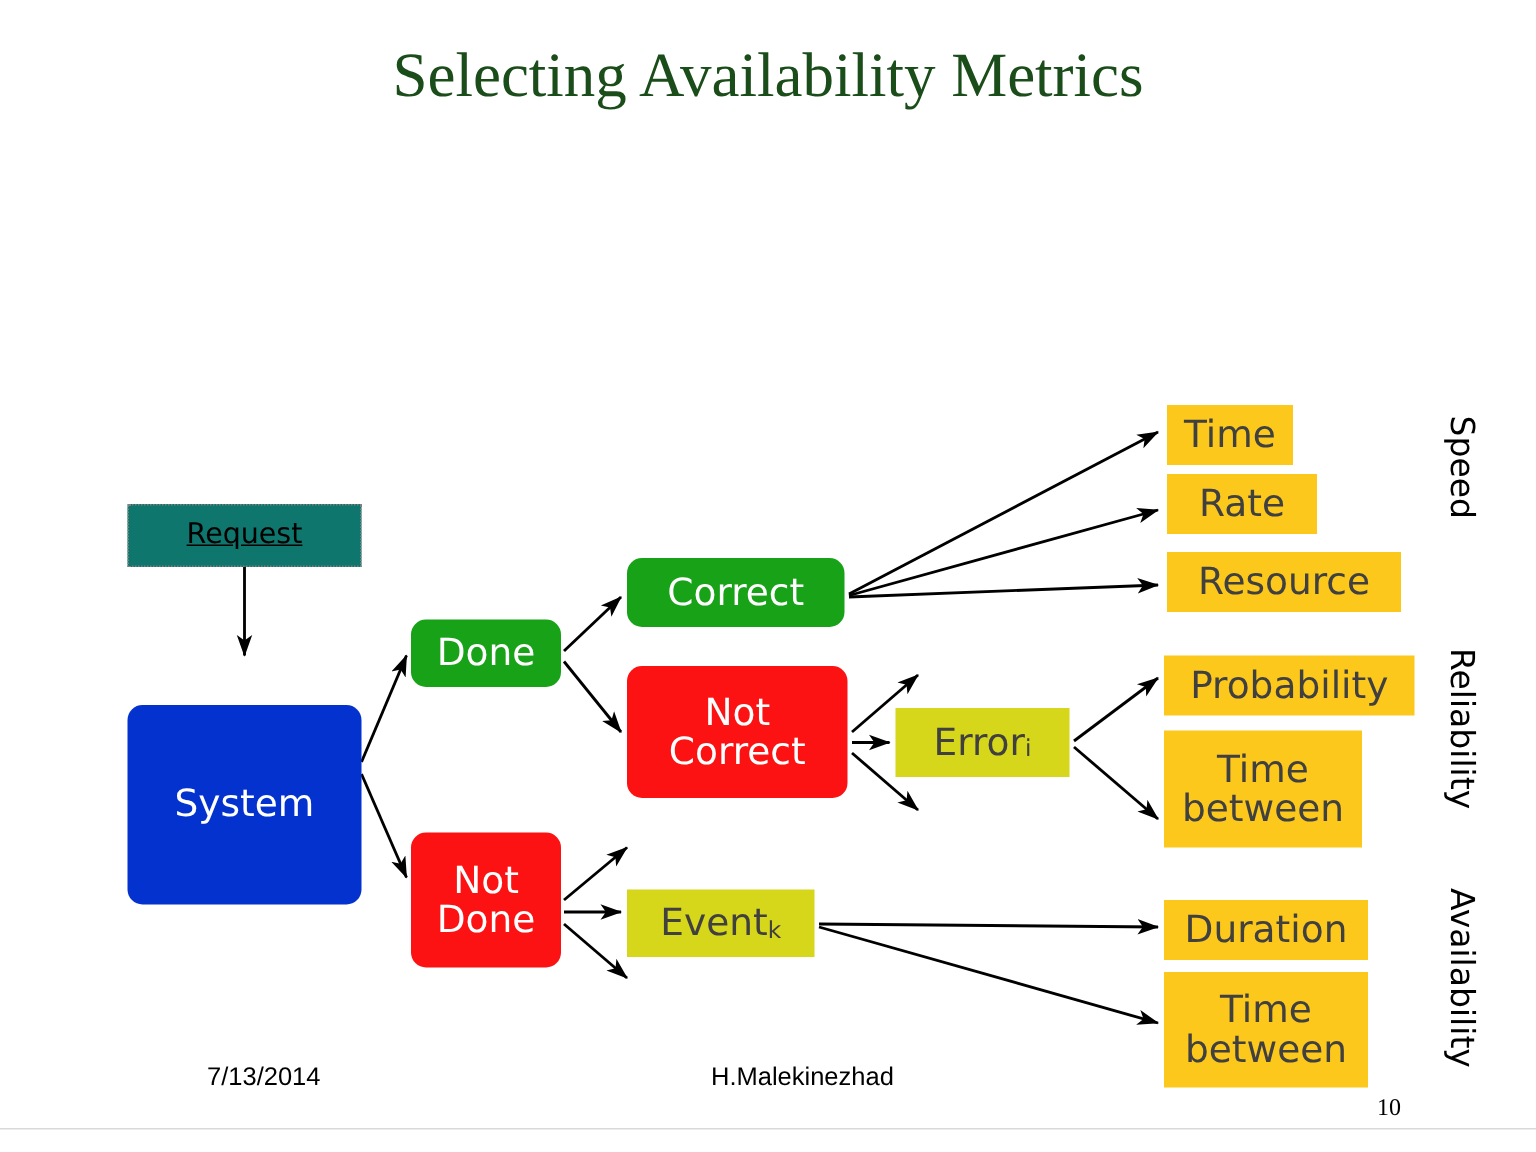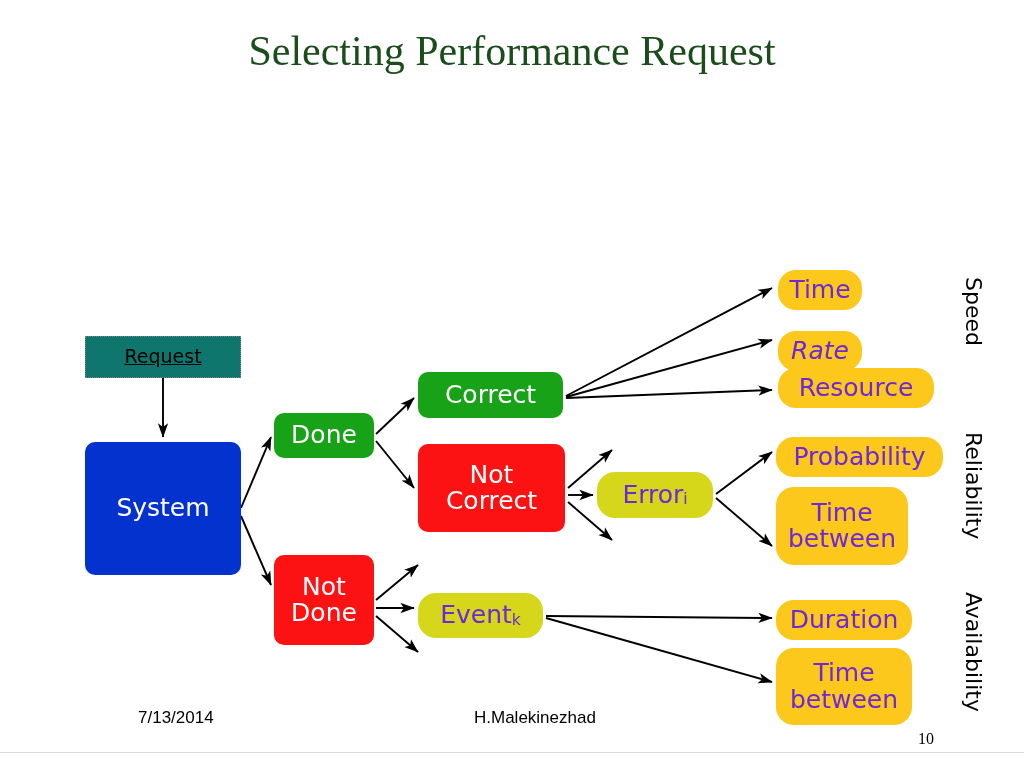--- a/index.html
+++ b/index.html
@@ -39,30 +39,30 @@
     align-items: center;
     justify-content: center;
     text-align: center;
     font-family: "DejaVu Sans", "Liberation Sans", sans-serif;
     font-size: 25px;
     line-height: 1.05;
     font-weight: 500;
     white-space: pre-line;
   }
   .node.white-txt { color: #ffffff; border-radius: 10px; }
-  .node.dark-txt  { color: #6d28d9; border-radius: 18px; }
+  .node.dark-txt  { color: #404040; }
 
   .box-request {
     background: #0f766e;
     border: 1px dotted #808080;
     color: #000000;
     font-size: 19px;
     text-decoration: underline;
   }
-  .box-blue   { background: #0432ce; }
+  .box-blue   { background: #0432ce; margin-top: 28px; }
   .box-green  { background: #17a217; }
   .box-red    { background: #fc1212; }
   .box-olive  { background: #d6d61a; }
   .box-amber  { background: #fcc81c; }
 
   
   .node sub {
     font-size: 0.62em;
     vertical-align: baseline;
     position: relative;
@@ -116,21 +116,21 @@
     width: 1024px;
     height: 1px;
     background: #d9d9d9;
   }
 </style>
 </head>
 <body>
 
 <div id="slide">
 
-  <div id="slide-title">Selecting Performance Request</div>
+  <div id="slide-title">Selecting Availability Metrics</div>
 
   <svg id="arrows" viewBox="0 0 1024 768" xmlns="http://www.w3.org/2000/svg">
     <defs>
       <marker id="ah" markerWidth="9" markerHeight="9" refX="7.2" refY="3.1" orient="auto" markerUnits="strokeWidth">
         <path d="M0,0.4 L7.6,3.1 L0,5.8 L1.9,3.1 Z" fill="#000000"></path>
       </marker>
     </defs>
     <g stroke="#000000" stroke-width="1.9" fill="none" marker-end="url(#ah)">
 
       <path d="M163,378 L163,437"></path>
@@ -180,21 +180,21 @@
 
   <div class="node box-red white-txt" style="left:418px; top:444px; width:147px; height:88px;">Not
 Correct</div>
 
   <div class="node box-olive dark-txt" style="left:597px; top:472px; width:116px; height:46px;"><span>Error</span><sub>i</sub></div>
 
   <div class="node box-olive dark-txt" style="left:418px; top:593px; width:125px; height:45px;"><span>Event</span><sub>k</sub></div>
 
   <div class="node box-amber dark-txt" style="left:778px; top:270px; width:84px; height:40px;">Time</div>
 
-  <div class="node box-amber dark-txt" style="left:778px; top:331px; width:84px; height:40px;font-style:italic;">Rate</div>
+  <div class="node box-amber dark-txt" style="left:778px; top:316px; width:100px; height:40px;">Rate</div>
 
   <div class="node box-amber dark-txt" style="left:778px; top:368px; width:156px; height:40px;">Resource</div>
 
   <div class="node box-amber dark-txt" style="left:776px; top:437px; width:167px; height:40px;">Probability</div>
 
   <div class="node box-amber dark-txt" style="left:776px; top:487px; width:132px; height:78px;">Time
 between</div>
 
   <div class="node box-amber dark-txt" style="left:776px; top:600px; width:136px; height:40px;">Duration</div>
 

